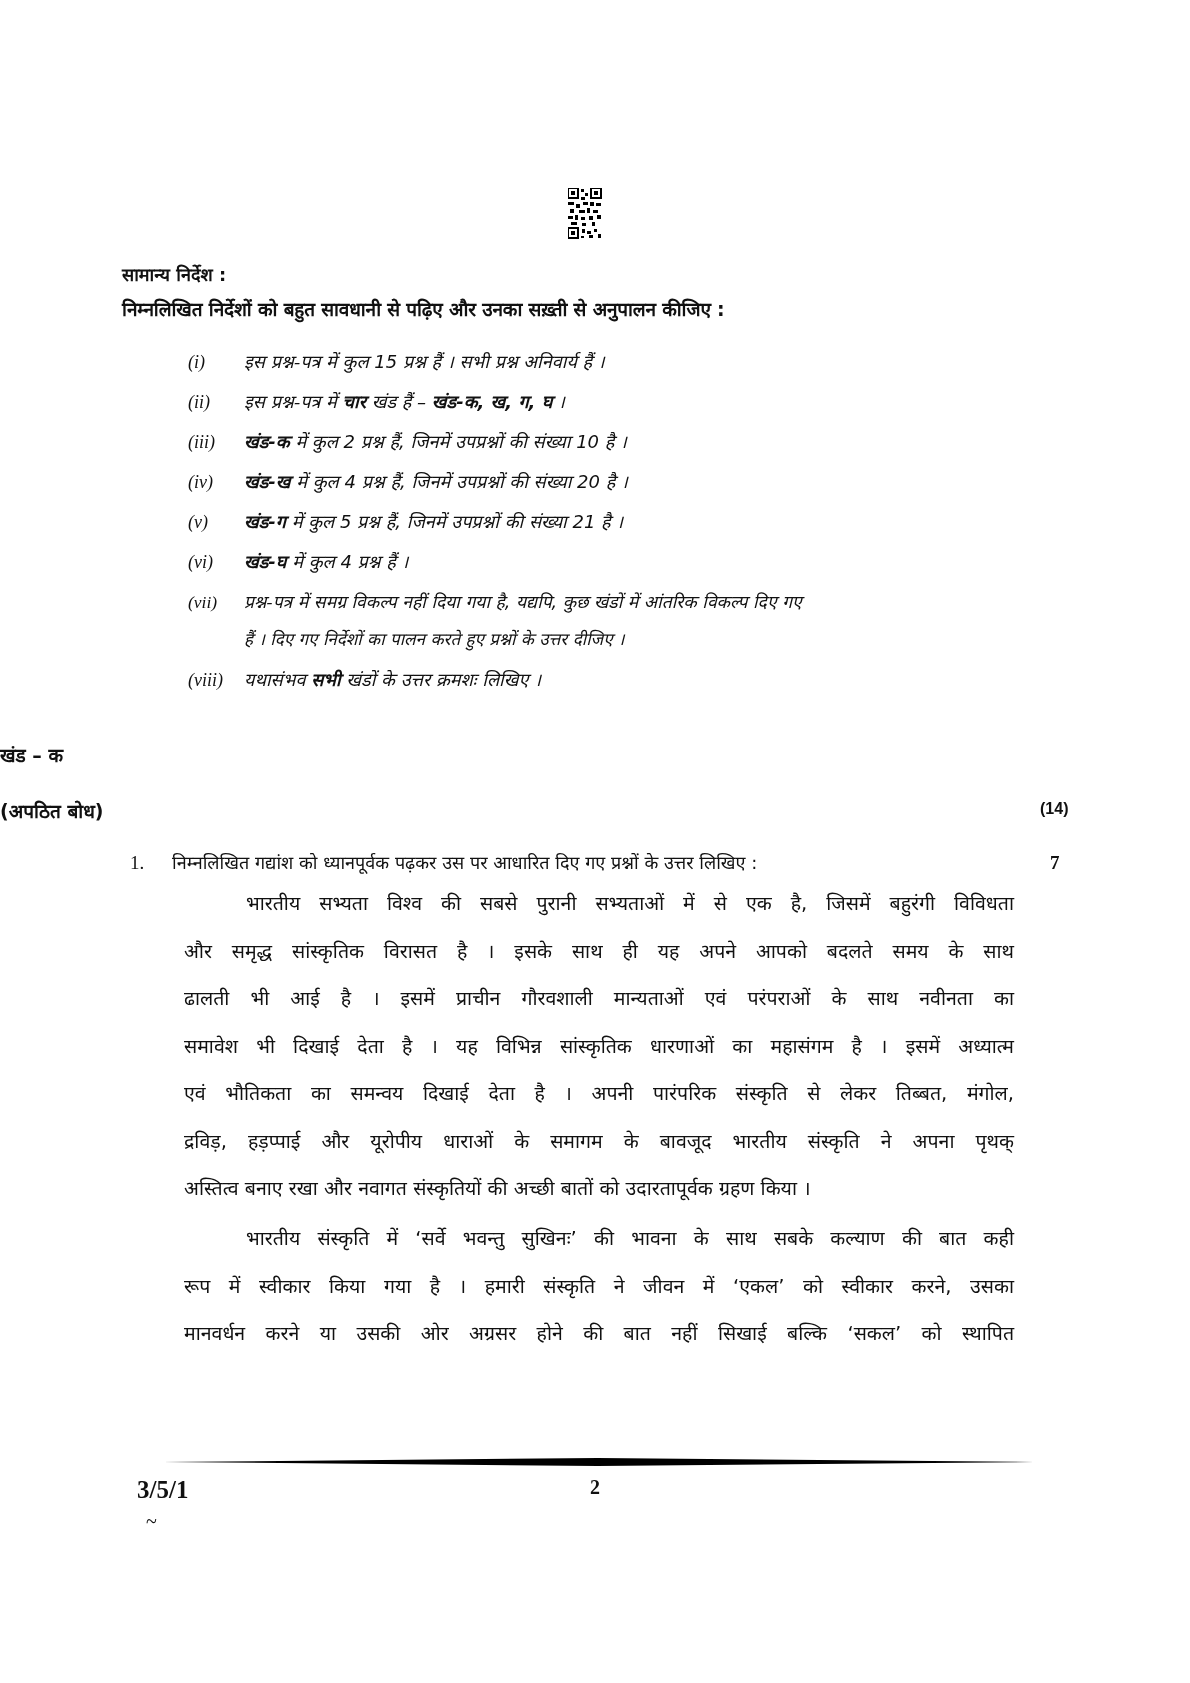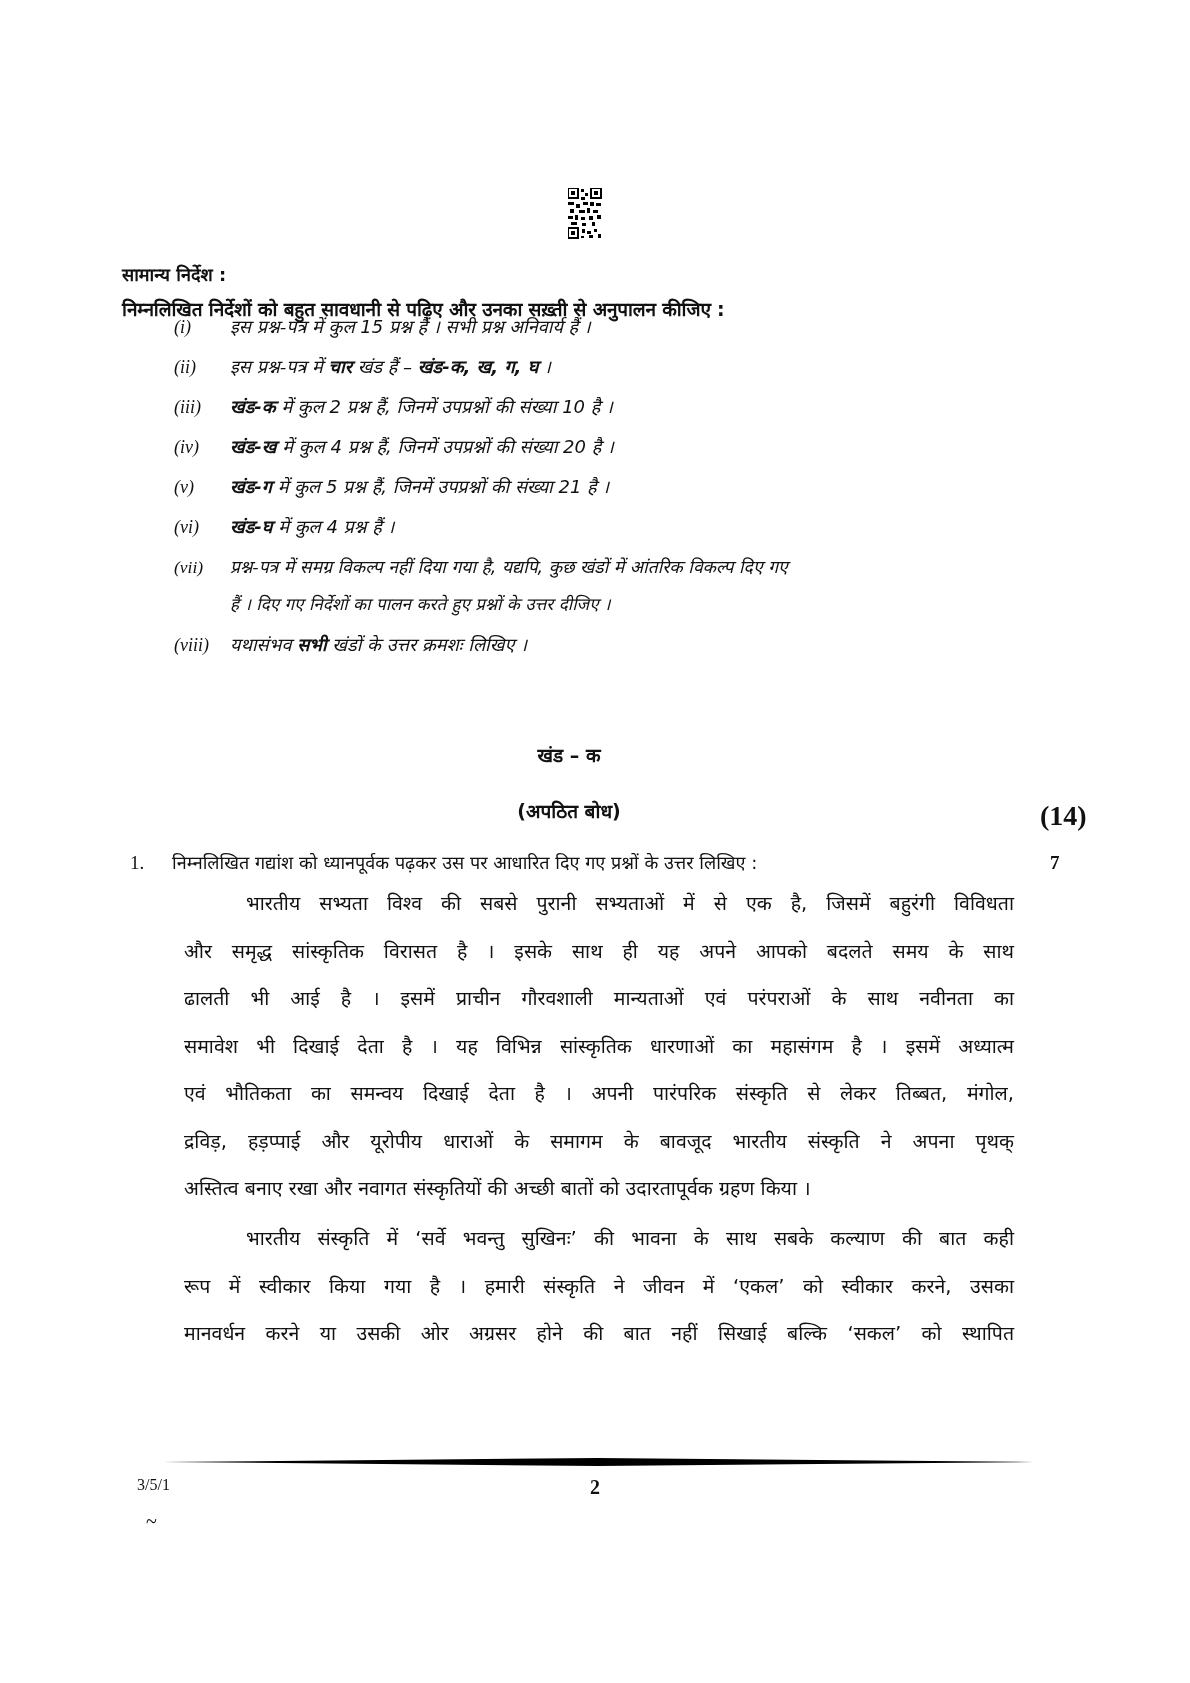--- a/index.html
+++ b/index.html
@@ -2,34 +2,34 @@
 <html><head>
 <meta charset="utf-8">
 <style>
   html, body { margin: 0; padding: 0; background: #ffffff; }
   body { width: 1190px; height: 1683px; position: relative; overflow: hidden; color: #111; font-family: "Liberation Serif", "DejaVu Serif", serif; }
   .abs { position: absolute; }
   .qr { left: 568px; top: 188px; width: 34px; height: 52px; }
   .hi { font-family: "DejaVu Sans", "Liberation Sans", sans-serif; }
   .h-gen { left: 122px; top: 262px; font-size: 18px; font-weight: bold; }
   .h-sub { left: 122px; top: 296px; font-size: 19px; font-weight: bold; letter-spacing: -0.2px; text-align: center; }
-  .instr { left: 174px; font-size: 18px; font-style: italic; white-space: nowrap; }
+  .instr { left: 188px; font-size: 18px; font-style: italic; white-space: nowrap; margin-top: 35px; }
   .instr .num { font-family: "Liberation Serif", serif; font-style: italic; display: inline-block; width: 56px; }
   .instr b { font-weight: bold; }
   .instr .cont { padding-left: 56px; }
-  .sec { left: 0; width: 1138px; text-align: center; font-size: 19px; font-weight: bold; }
-  .marks14 { left: 1040px; top: 800px; font-size: 28px; font-weight: bold; font-family: Liberation Serif, serif; }
+  .sec { left: 0; width: 1138px; text-align: left; font-size: 19px; font-weight: bold; }
+  .marks14 { left: 1040px; top: 800px; font-size: 16px; font-weight: bold; font-family: Liberation Sans, sans-serif; }
   .qnum { left: 130px; top: 852px; font-size: 19px; font-family: "Liberation Serif", serif; }
   .qtext { left: 172px; top: 850px; font-size: 18px; }
   .qmarks { left: 1050px; top: 852px; font-size: 19px; font-weight: bold; font-family: "Liberation Serif", serif; }
   .para { left: 184px; width: 830px; font-size: 19.5px; line-height: 47.5px; text-align: justify; text-align-last: justify; }
   .para .ln { display: block; white-space: nowrap; text-align: justify; text-align-last: justify; }
   .indent { text-indent: 62px; }
   .footline { left: 162px; top: 1458px; width: 872px; height: 8px; }
-  .code { left: 137px; top: 1476px; font-size: 16px; font-weight: normal; font-family: "Liberation Serif", serif; }
+  .code { left: 137px; top: 1476px; font-size: 25px; font-weight: bold; font-family: "Liberation Serif", serif; }
   .pageno { left: 0; width: 1190px; text-align: center; top: 1476px; font-size: 20px; font-weight: bold; font-family: "Liberation Serif", serif; }
   .tilde { left: 146px; top: 1510px; font-size: 20px; font-family: "Liberation Serif", serif; }
 </style>
 </head>
 <body>
 
 <svg class="abs qr" viewBox="0 0 34 52">
   <rect x="0" y="0" width="10" height="10" fill="none" stroke="#000" stroke-width="2"></rect>
   <rect x="3" y="3" width="4" height="4" fill="#000"></rect>
   <rect x="23" y="0" width="10" height="10" fill="none" stroke="#000" stroke-width="2"></rect>

